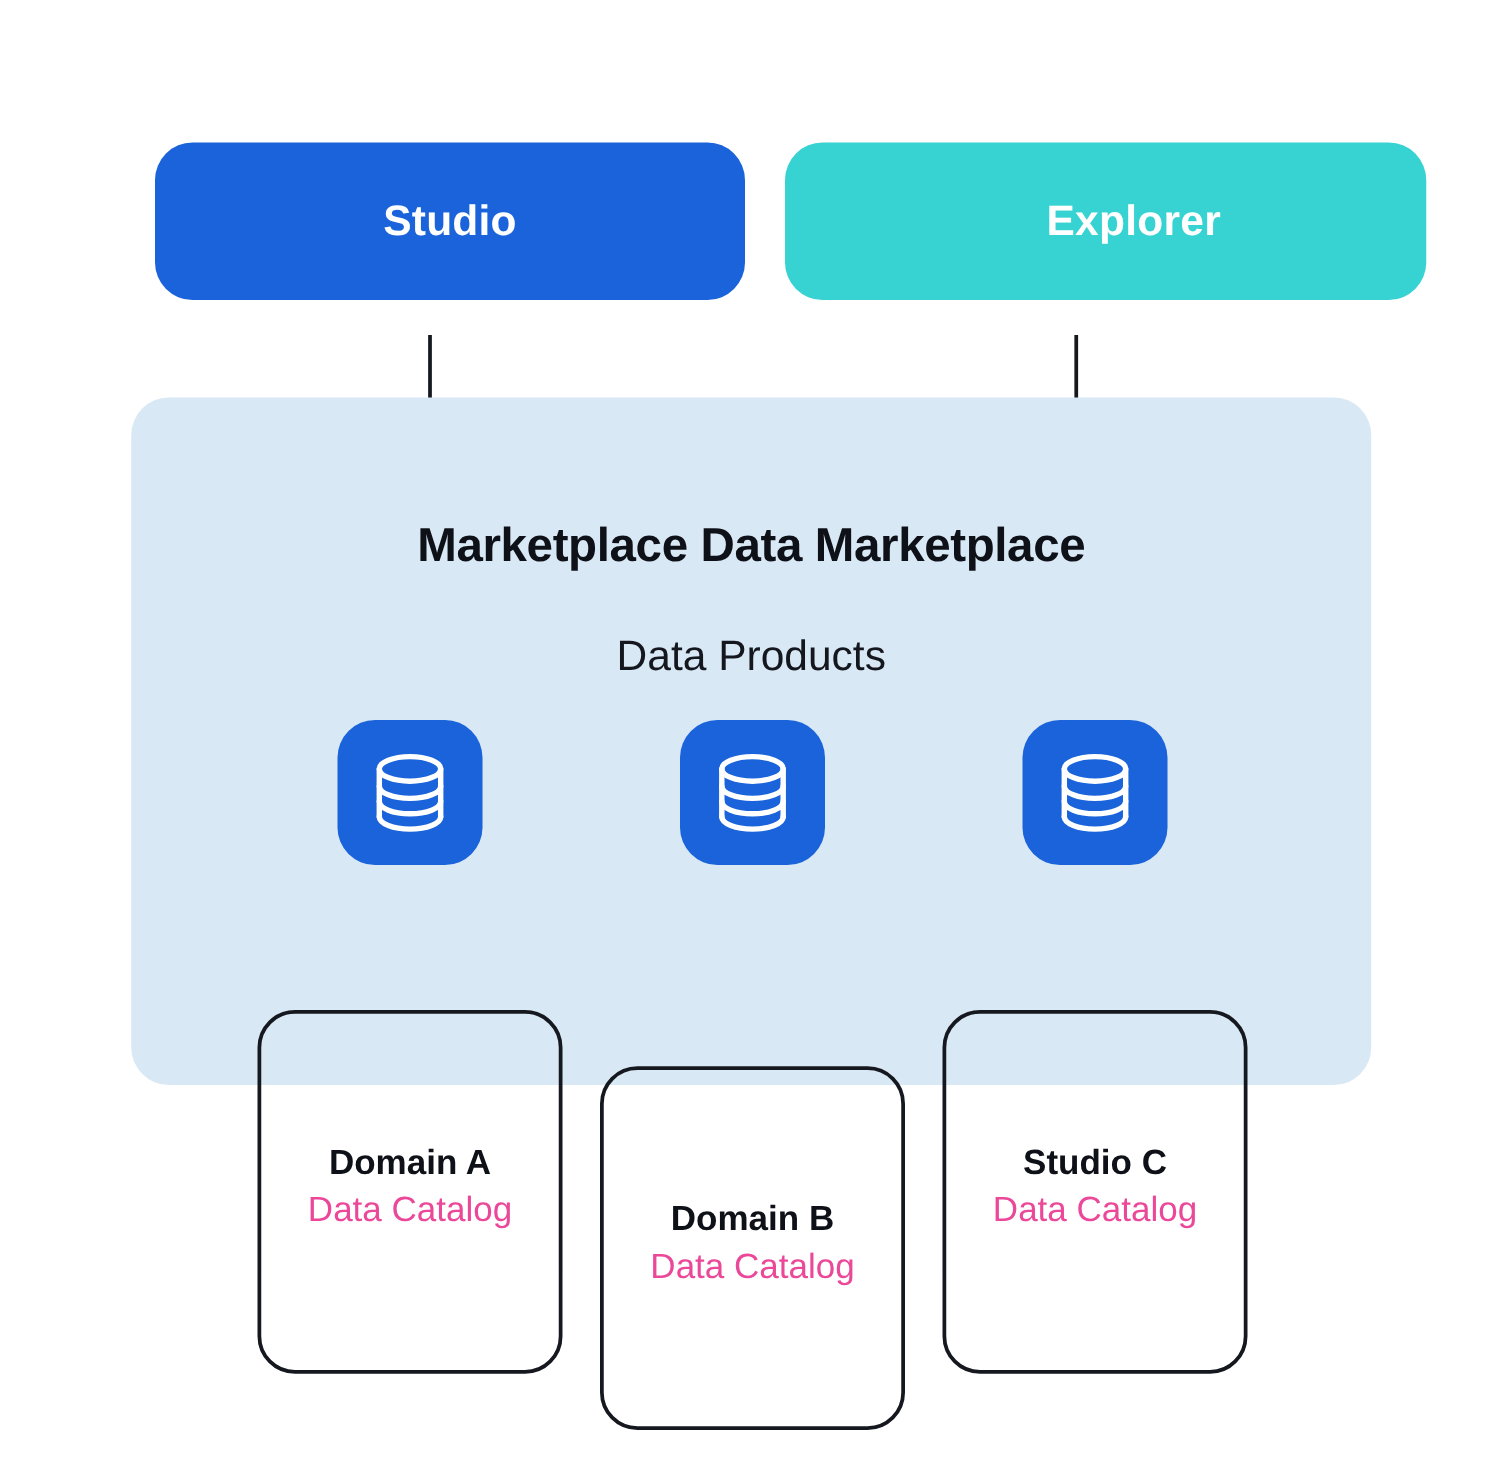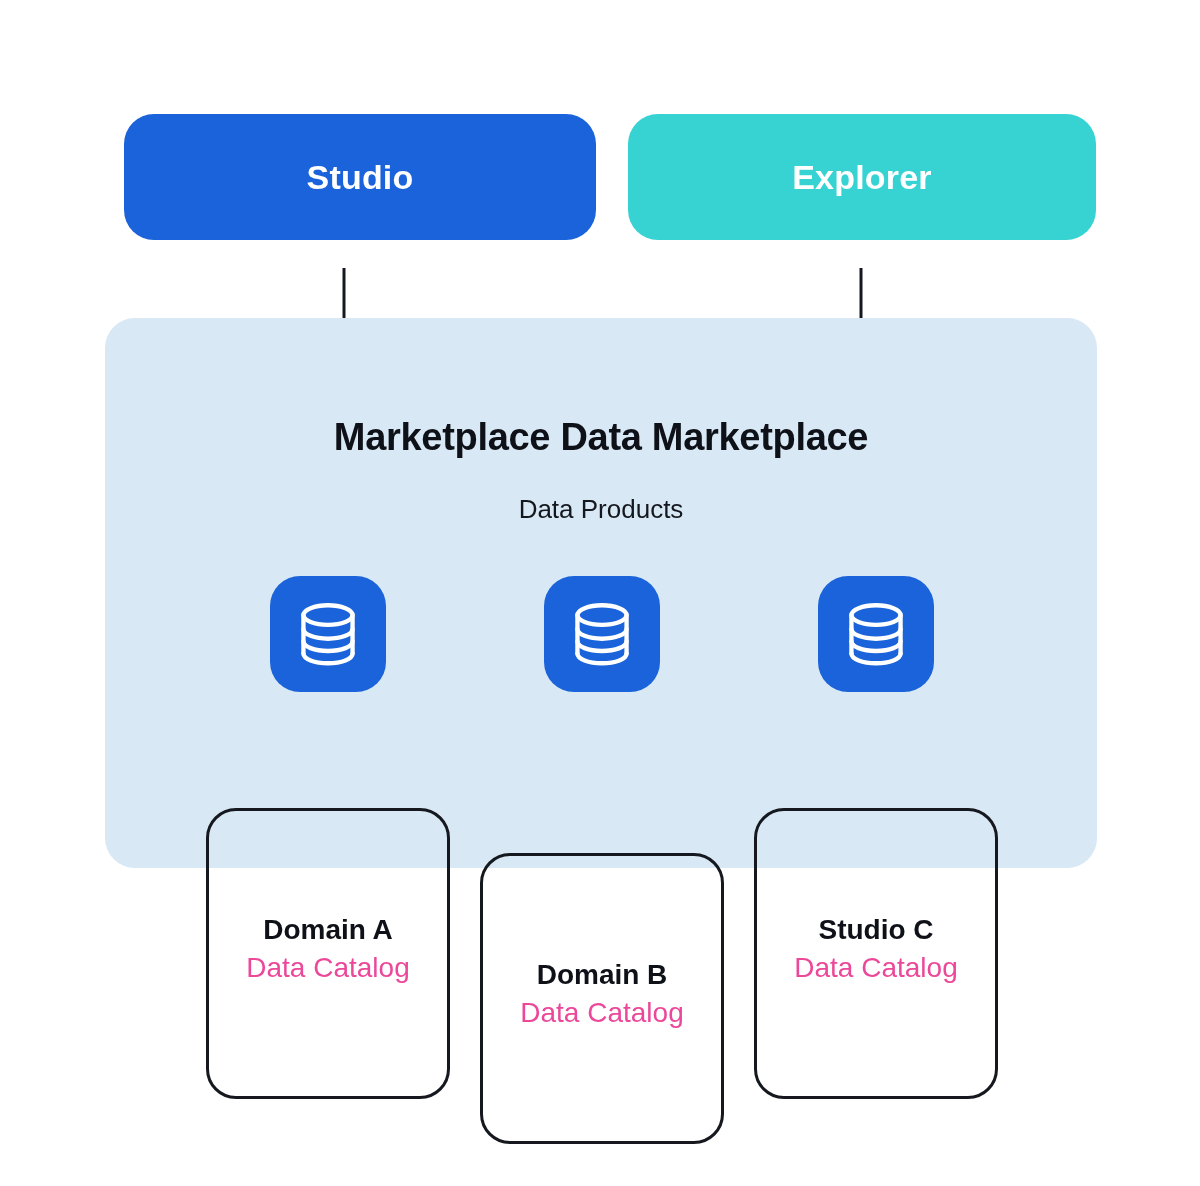--- a/index.html
+++ b/index.html
@@ -17,21 +17,21 @@
   .pill {
     position: absolute;
     top: 114px;
     height: 126px;
     border-radius: 30px;
     display: flex;
     align-items: center;
     justify-content: center;
   }
   .pill-studio   { left: 108px; width: 472px; margin-left: 16px; }
-  .pill-explorer { left: 628px; width: 468px; }
+  .pill-explorer { left: 628px; width: 468px; padding-left: 45px; }
   .pill-label {
     color: #ffffff;
     font-size: 34px;
     font-weight: 700;
     letter-spacing: 0.2px;
   }
 
   
   .arrows {
     position: absolute;
@@ -54,24 +54,24 @@
     top: 98px; left: 0;
     width: 100%;
     text-align: center;
     font-size: 38px;
     font-weight: 700;
     letter-spacing: -0.3px;
     color: #0e1117;
   }
   .mk-subtitle {
     position: absolute;
-    top: 176px; left: 0;
+    top: 188px; left: 0;
     width: 100%;
     text-align: center;
-    font-size: 26px;
+    font-size: 34px;
     font-weight: 400;
     color: #14171d;
   }
 
   
   .tile {
     position: absolute;
     top: 258px;
     width: 116px; height: 116px;
     border-radius: 30px;

